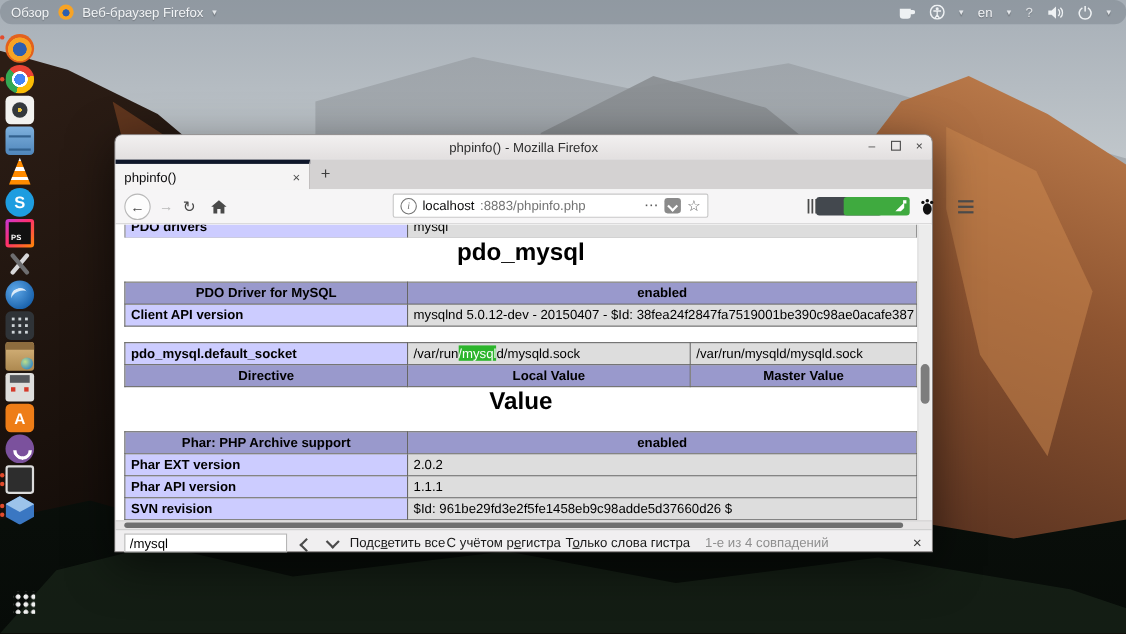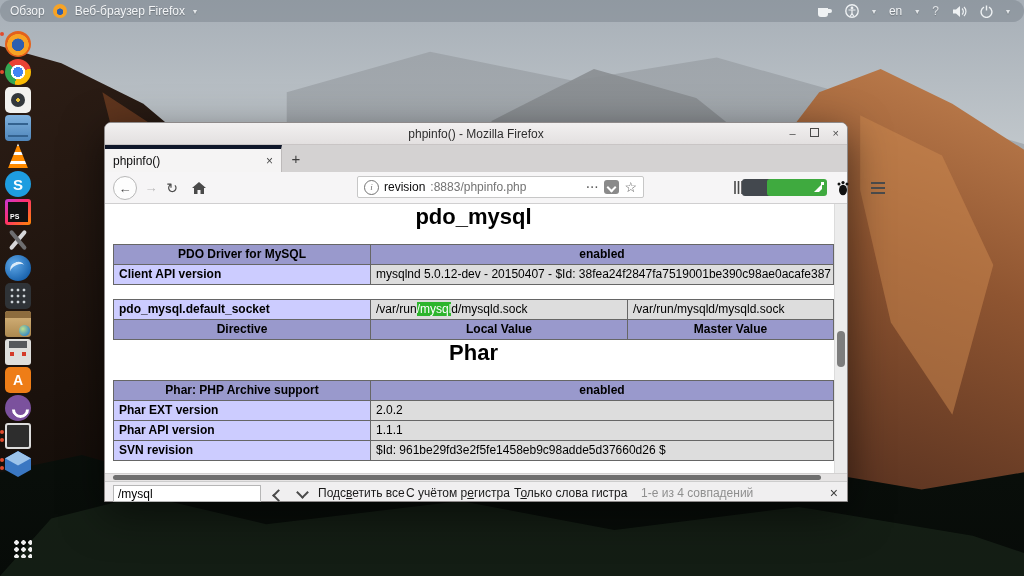--- a/index.html
+++ b/index.html
@@ -302,21 +302,21 @@
       <span class="nav-ic backbtn">←</span>
       <span class="nav-ic fwd">→</span>
       <span class="nav-ic reload">↻</span>
       <span class="nav-ic home">
         <svg width="16" height="14" viewBox="0 0 16 14">
             <path d="M8 1 L15 7 h-2 v6 h-3.5 v-4 h-3 v4 H3 V7 H1 Z" fill="#4a4a4a"></path>
           </svg>
       </span>
       <div class="urlbar">
         <span class="info-i">i</span>
-        <span class="u-host">revision</span>
+        <span class="u-host">localhost</span>
         <span class="u-path">:8883/phpinfo.php</span>
         <span class="dots3">···</span>
         <span class="pocket"></span>
         <span class="star">☆</span>
       </div>
       <span class="tbx" style="left:584px">
         <svg width="16" height="15" viewBox="0 0 16 15">
             <path d="M2 1 v13 M5.5 1 v13 M9 1 v13 M11.5 2 l3.5 12" stroke="#4a4a4a" stroke-width="1.6" fill="none"></path>
           </svg>
       </span>
@@ -343,20 +343,30 @@
       </span>
       <span class="tbx hamb" style="left:721px">
           <i></i>
           <i></i>
           <i></i>
         </span>
     </div>
 
     <div class="content">
       <div class="page">
+        <div class="partial">
+          <table class="ptable">
+              <tbody>
+                <tr>
+            <td class="e c1">PDO drivers</td>
+            <td class="v">mysql</td>
+          </tr>
+              </tbody>
+            </table>
+        </div>
 
         <h2 class="ph m1">pdo_mysql</h2>
 
         <table class="ptable mt">
           <tbody>
               <tr>
             <td class="h c1">PDO Driver for MySQL</td>
             <td class="h">enabled</td>
           </tr>
           <tr>
@@ -374,21 +384,21 @@
             <td class="v">/var/run/mysqld/mysqld.sock</td>
           </tr>
           <tr>
             <td class="h c1">Directive</td>
             <td class="h c2">Local Value</td>
             <td class="h">Master Value</td>
           </tr>
         </tbody>
           </table>
 
-        <h2 class="ph m2">Phar</h2>
+        <h2 class="ph m2">Value</h2>
 
         <table class="ptable mt">
           <tbody>
               <tr>
             <td class="h c1">Phar: PHP Archive support</td>
             <td class="h">enabled</td>
           </tr>
           <tr>
             <td class="e c1">Phar EXT version</td>
             <td class="v">2.0.2</td>

